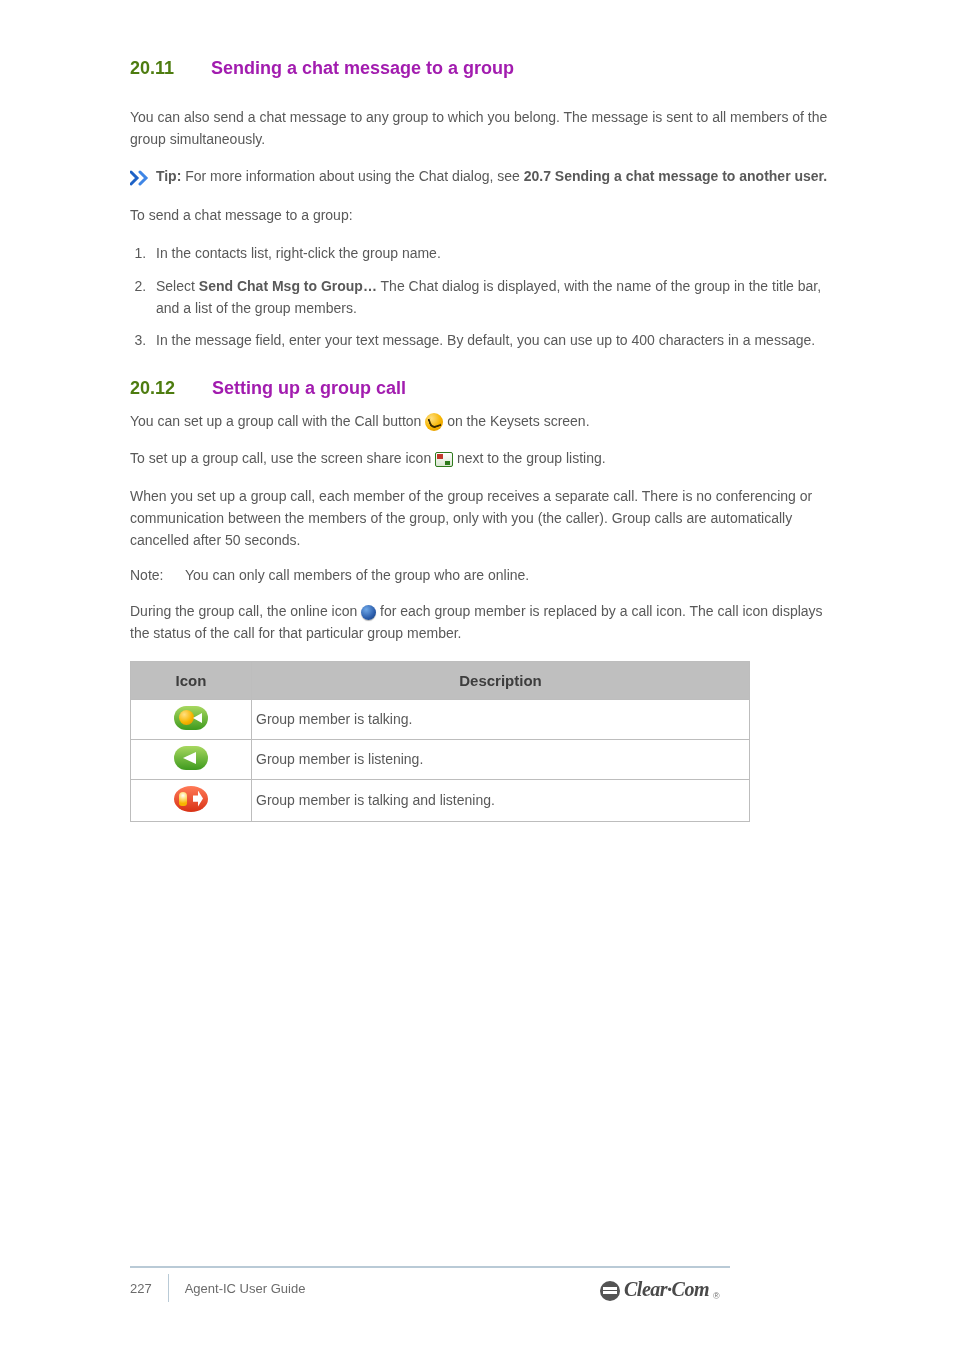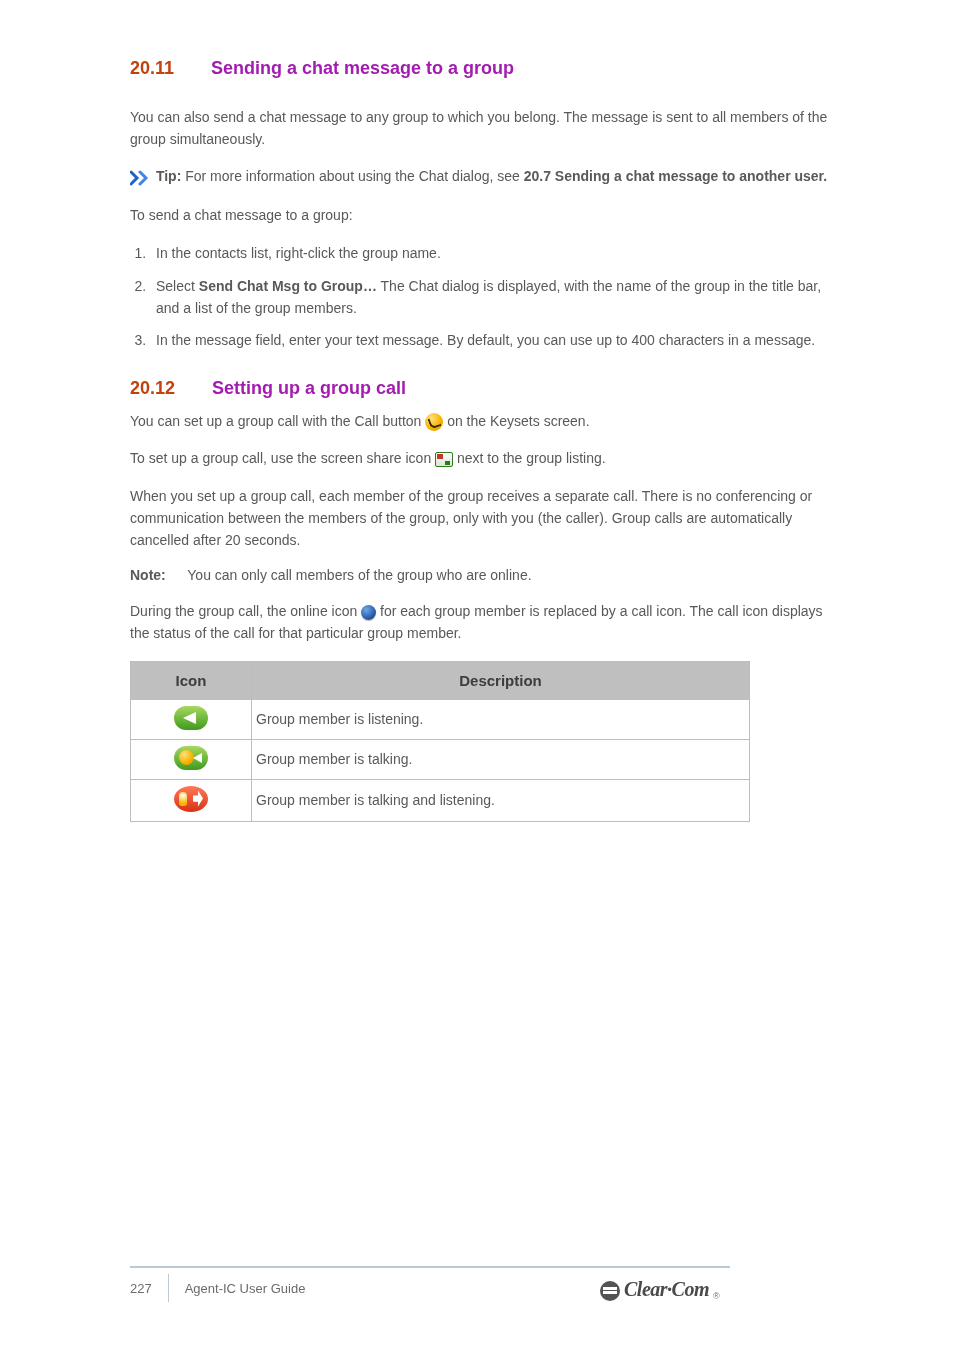--- a/index.html
+++ b/index.html
@@ -11,21 +11,21 @@
   width: 954px;
 }
 .page {
   position: relative;
   width: 954px;
   height: 1350px;
   box-sizing: border-box;
   padding: 58px 120px 60px 130px;
 }
 .section-number {
-  color: #c2410c;
+  color: #4d7c0f;
   font-size: 18px;
   font-weight: bold;
 }
 .section-title {
   color: #a21caf;
   font-size: 18px;
   font-weight: bold;
 }
 .section-header {
   margin-top: 0;
@@ -254,21 +254,21 @@
   font-size: 9px;
   color: #777;
   vertical-align: super;
 }
 .note {
   font-size: 14px;
   color: #595959;
   margin-bottom: 18px;
 }
 .note .label {
-  font-weight: bold;
+  font-weight: normal;
 }
 </style>
 </head>
 <body>
 
 <div class="page">
 
   <div class="section-block">
     <div class="section-header">
       <span class="section-number">20.11</span>
@@ -318,47 +318,47 @@
     <p class="body-text" style="margin-top:12px">
       <span>You can set up a group call with the Call button</span>
       <span class="inline-ico icon-phone"></span>
       <span>on the Keysets screen.</span>
     </p>
     <p class="body-text">
       <span>To set up a group call, use the screen share icon</span>
       <span class="inline-ico icon-screenshare"></span>
       <span>next to the group listing.</span>
     </p>
-    <p class="body-text">When you set up a group call, each member of the group receives a separate call. There is no conferencing or communication between the members of the group, only with you (the caller). Group calls are automatically cancelled after 20 seconds.</p>
+    <p class="body-text">When you set up a group call, each member of the group receives a separate call. There is no conferencing or communication between the members of the group, only with you (the caller). Group calls are automatically cancelled after 50 seconds.</p>
     <p class="note">
       <span class="label">Note:</span>
       <span style="display:inline-block; width:14px"></span>
       <span>You can only call members of the group who are online.</span>
     </p>
     <p class="body-text">
       <span>During the group call, the online icon</span>
       <span class="inline-ico icon-blue-dot"></span>
       <span>for each group member is replaced by a call icon. The call icon displays the status of the call for that particular group member.</span>
     </p>
 
     <table class="icon-table">
       <thead>
         <tr>
           <th class="icon-col">Icon</th>
           <th>Description</th>
         </tr>
       </thead>
       <tbody>
         <tr>
+          <td class="icon-cell"><span class="ico-wide-tx"></span></td>
+          <td>Group member is talking.</td>
+        </tr>
+        <tr>
           <td class="icon-cell"><span class="ico-wide-lt"></span></td>
           <td>Group member is listening.</td>
-        </tr>
-        <tr>
-          <td class="icon-cell"><span class="ico-wide-tx"></span></td>
-          <td>Group member is talking.</td>
         </tr>
         <tr>
           <td class="icon-cell"><span class="ico-wide-dual"></span></td>
           <td>Group member is talking and listening.</td>
         </tr>
       </tbody>
     </table>
   </div>
 
   <div class="footer">

